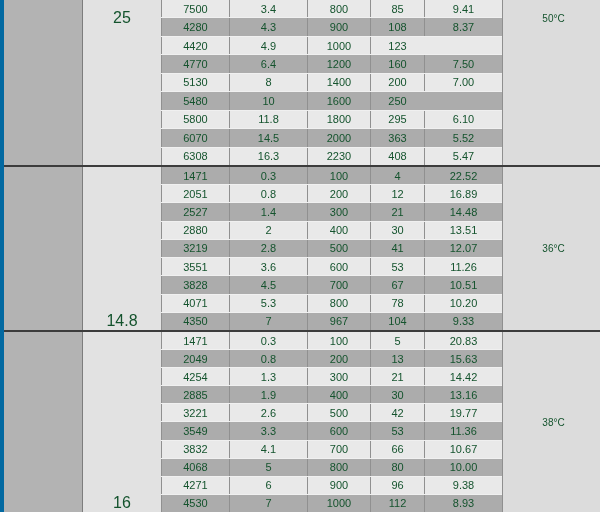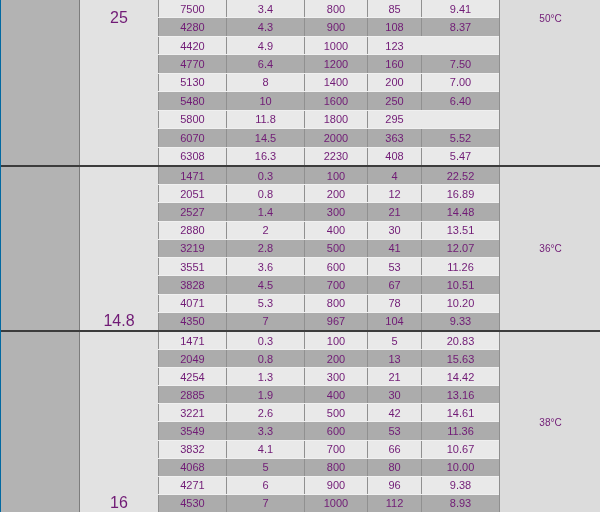--- a/index.html
+++ b/index.html
@@ -4,22 +4,22 @@
 <style>
   html, body { margin: 0; padding: 0; background: #ffffff; }
   * { box-sizing: border-box; }
 
   .tbl {
     position: relative;
     width: 600px;
     height: 512px;
     overflow: hidden;
     font-family: "Liberation Sans", sans-serif;
-    color: #701a75;
-    border-left: 1px solid #0369a1;
+    color: #14532d;
+    border-left: 4px solid #0369a1;
     background: #dcdcdc;
   }
 
   .sec {
     display: flex;
     width: 100%;
   }
   .sec-1 { height: 165px; }
   .sec-2 { height: 165px; border-top: 2px solid #3c3c3c; }
   .sec-3 { height: 182px; border-top: 2px solid #3c3c3c; }
@@ -122,27 +122,27 @@
     <div class="cell-d">8</div>
     <div class="cell-d">1400</div>
     <div class="cell-d">200</div>
     <div class="cell-d">7.00</div>
   </div>
         <div class="drow dark">
     <div class="cell-d">5480</div>
     <div class="cell-d">10</div>
     <div class="cell-d">1600</div>
     <div class="cell-d">250</div>
-    <div class="cell-d">6.40</div>
   </div>
         <div class="drow light">
     <div class="cell-d">5800</div>
     <div class="cell-d">11.8</div>
     <div class="cell-d">1800</div>
     <div class="cell-d">295</div>
+    <div class="cell-d">6.10</div>
   </div>
         <div class="drow dark">
     <div class="cell-d">6070</div>
     <div class="cell-d">14.5</div>
     <div class="cell-d">2000</div>
     <div class="cell-d">363</div>
     <div class="cell-d">5.52</div>
   </div>
         <div class="drow light">
     <div class="cell-d">6308</div>
@@ -264,21 +264,21 @@
     <div class="cell-d">1.9</div>
     <div class="cell-d">400</div>
     <div class="cell-d">30</div>
     <div class="cell-d">13.16</div>
   </div>
         <div class="drow light">
     <div class="cell-d">3221</div>
     <div class="cell-d">2.6</div>
     <div class="cell-d">500</div>
     <div class="cell-d">42</div>
-    <div class="cell-d">14.61</div>
+    <div class="cell-d">19.77</div>
   </div>
         <div class="drow dark">
     <div class="cell-d">3549</div>
     <div class="cell-d">3.3</div>
     <div class="cell-d">600</div>
     <div class="cell-d">53</div>
     <div class="cell-d">11.36</div>
   </div>
         <div class="drow light">
     <div class="cell-d">3832</div>

